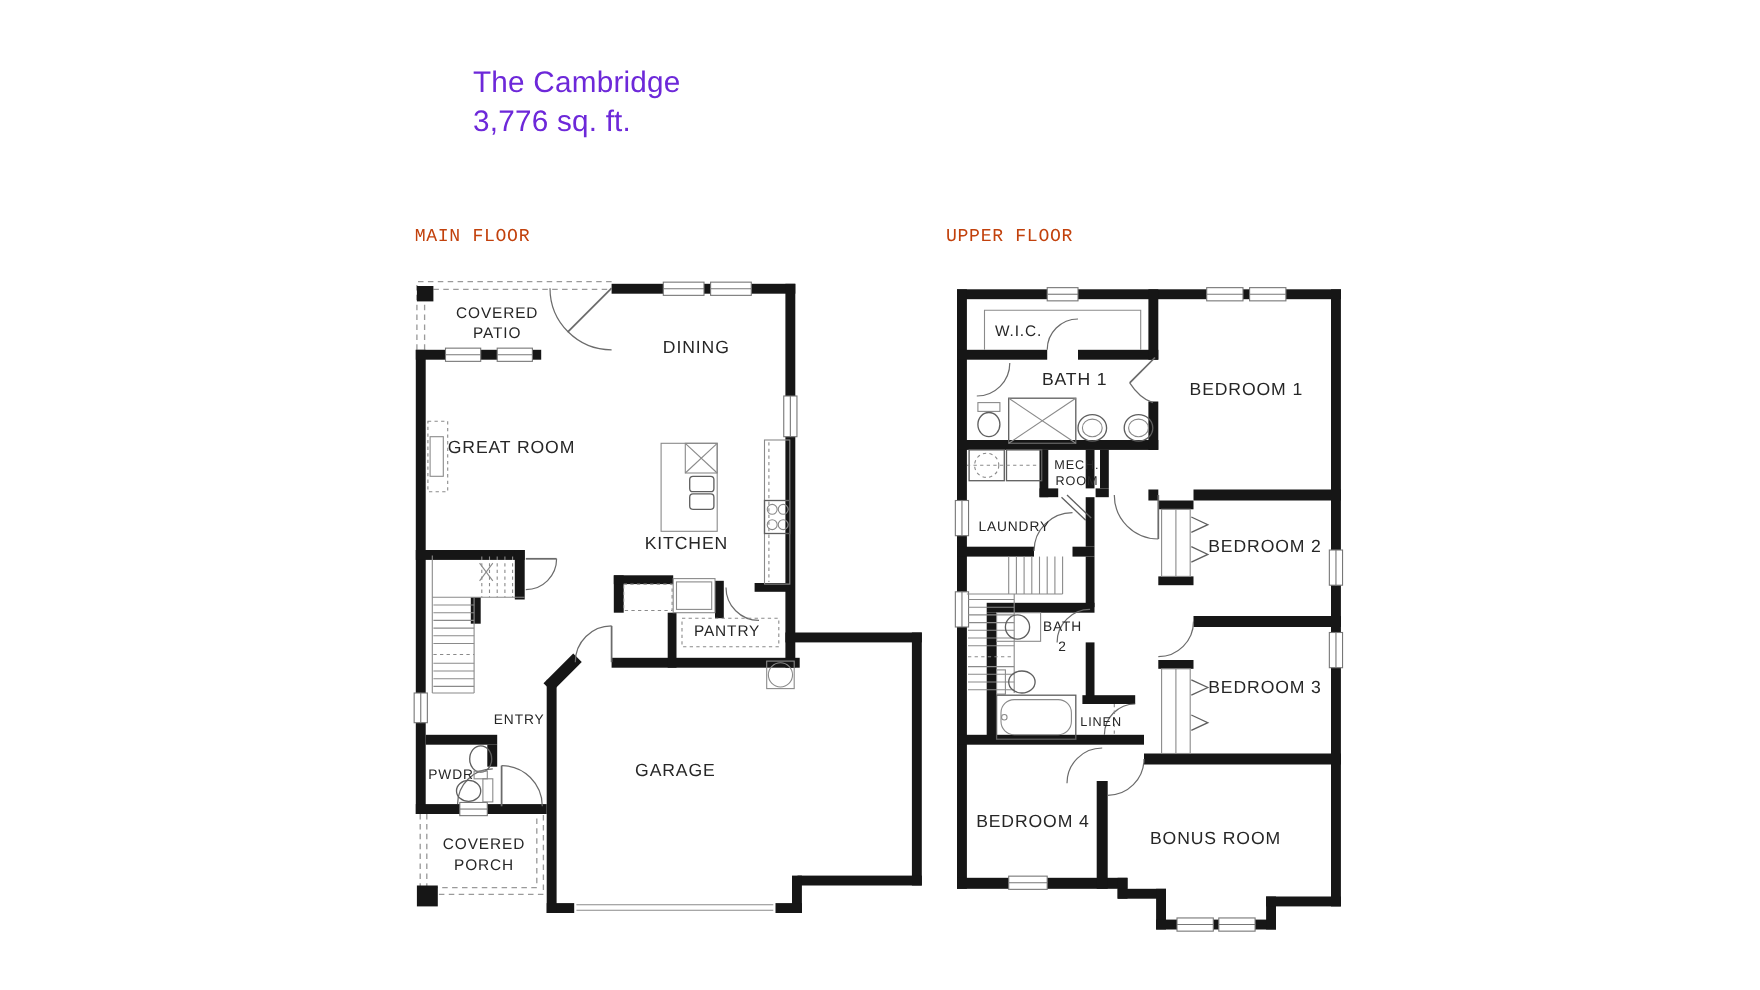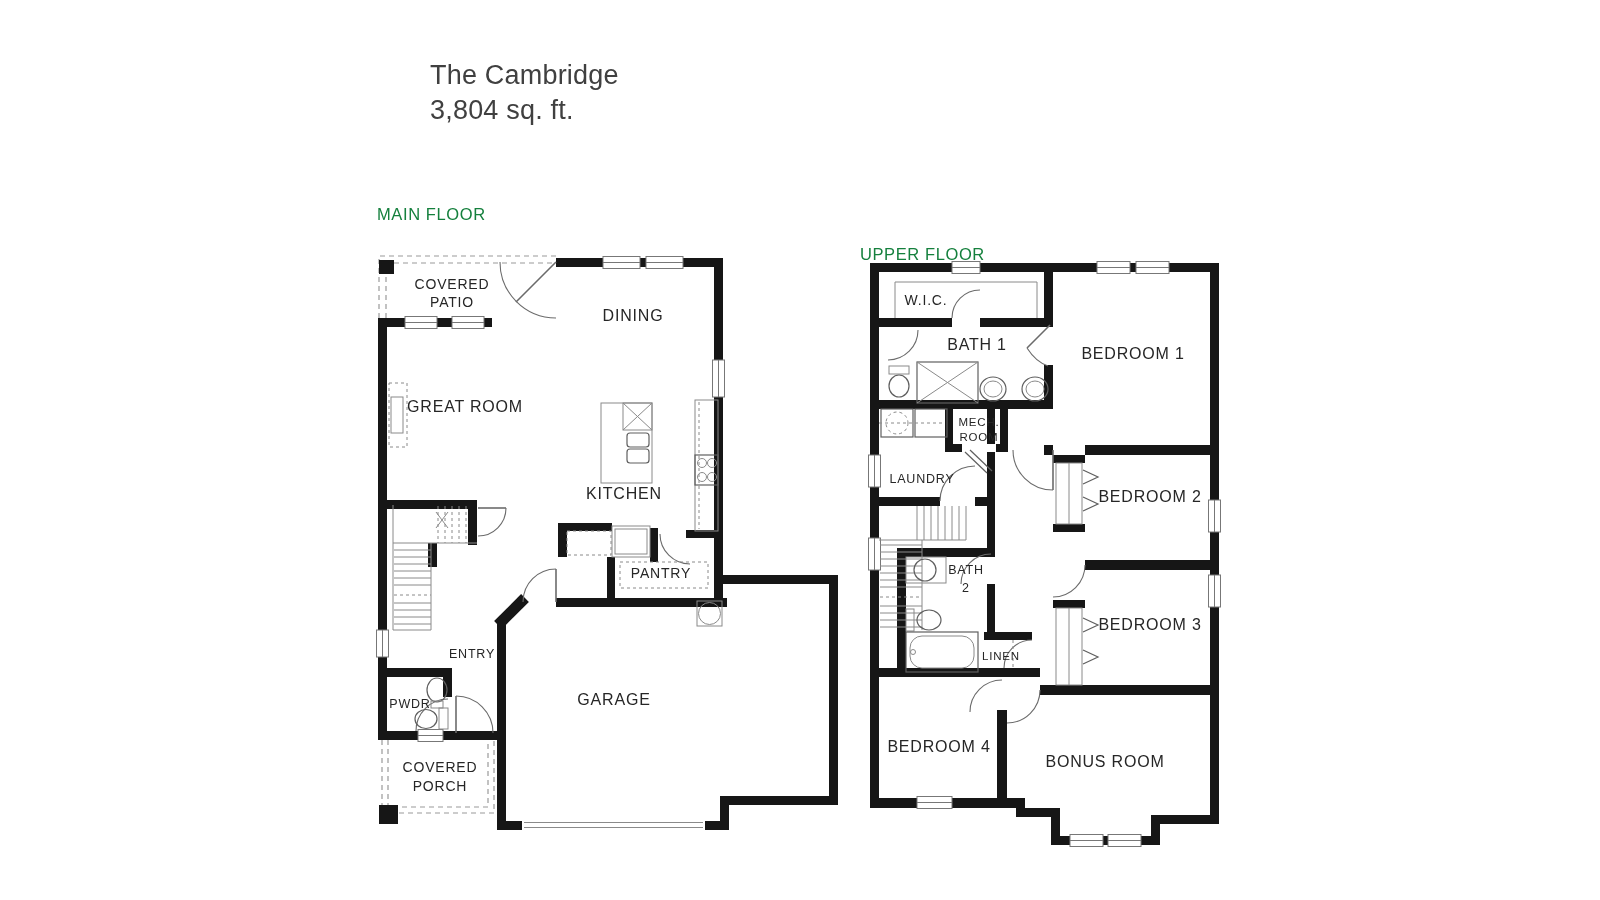--- a/index.html
+++ b/index.html
@@ -1,23 +1,23 @@
 <!DOCTYPE html>
 <html><head>
 <meta charset="utf-8">
 <style>
   html,body{margin:0;padding:0;background:#ffffff;}
   #canvas{position:relative;width:1600px;height:900px;background:#ffffff;overflow:hidden;
           font-family:"Liberation Sans",sans-serif;}
-  #title-block{position:absolute;left:430px;top:58px;color:#404040;font-size:27px;
+  #title-block{position:absolute;left:430px;top:58px;color:#6d28d9;font-size:27px;
                line-height:35px;font-weight:500;letter-spacing:.2px;}
-  .floor-heading{position:absolute;top:205px;color:#15803d;font-size:16.5px;
-                 letter-spacing:.6px;font-weight:400;}
+  .floor-heading{position:absolute;top:205px;color:#c2410c;font-size:16.5px;
+                 letter-spacing:.6px;font-weight:400;font-family:Liberation Mono, monospace;}
   #main-heading{left:377px;}
-  #upper-heading{left:860px;margin-top:40px;}
+  #upper-heading{left:860px;}
   svg{position:absolute;left:0;top:0;}
   svg text{font-family:"Liberation Sans",sans-serif;fill:#262626;letter-spacing:.8px;}
   .rm{font-size:16px;}
   .rm-md{font-size:14px;}
   .rm-sm{font-size:12.5px;}
   .rm-xs{font-size:11.5px;}
   .wall{fill:#161616;}
   .thin{stroke:#5f5f5f;stroke-width:1.2;fill:none;}
   .thin2{stroke:#8a8a8a;stroke-width:1;fill:none;}
   .dash{stroke:#9a9a9a;stroke-width:1.2;fill:none;stroke-dasharray:5 4;}
@@ -28,21 +28,21 @@
   .win{fill:#ffffff;stroke:#777777;stroke-width:1;}
   .winLine{stroke:#777777;stroke-width:1;}
 </style>
 </head>
 <body>
 
 <div id="canvas">
 
   <div id="title-block">
     <div>The Cambridge</div>
-    <div>3,804 sq. ft.</div>
+    <div>3,776 sq. ft.</div>
   </div>
 
   <div id="main-heading" class="floor-heading">MAIN FLOOR</div>
   <div id="upper-heading" class="floor-heading">UPPER FLOOR</div>
 
   <svg width="1600" height="900" viewBox="0 0 1600 900">
 
     <g>
 
       <g>

